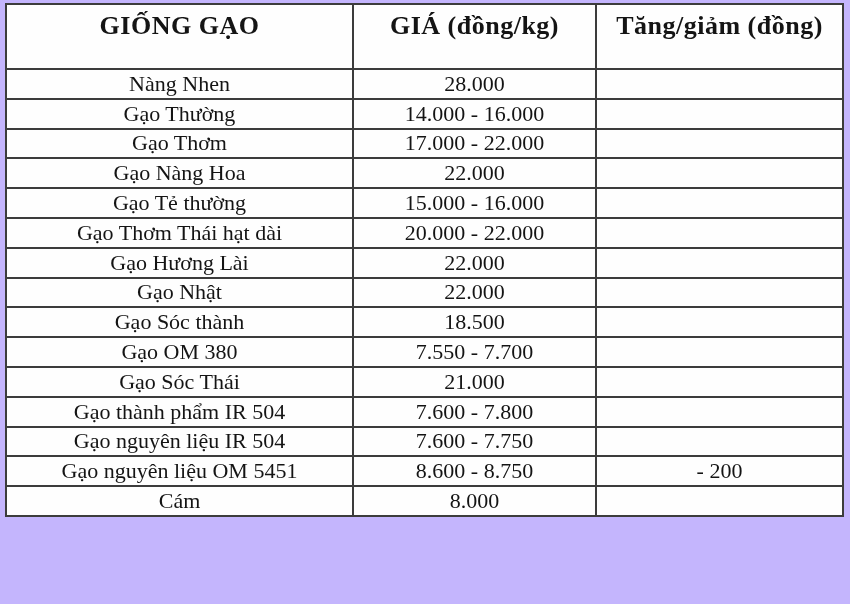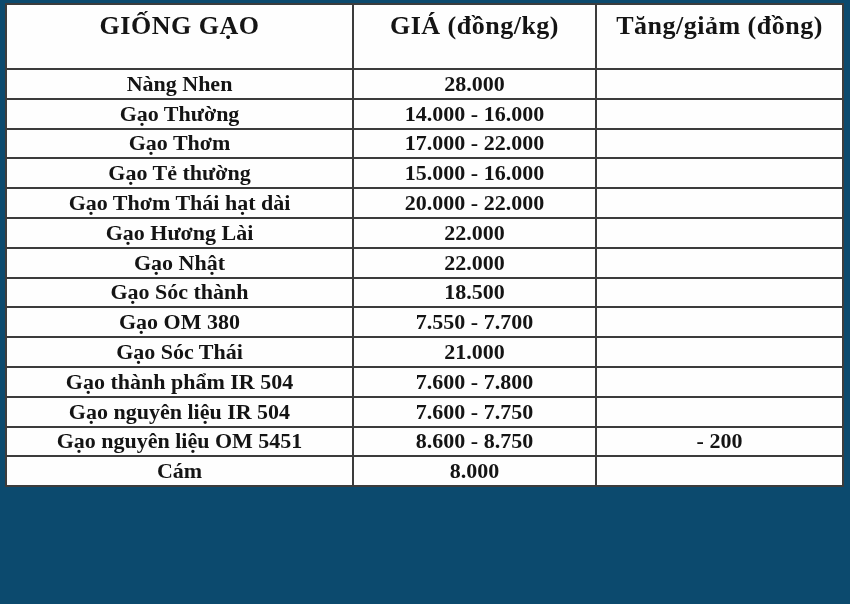--- a/index.html
+++ b/index.html
@@ -4,21 +4,21 @@
 <style>
   html, body {
     margin: 0;
     padding: 0;
     background: #fdfdfd;
   }
   #canvas {
     position: relative;
     width: 850px;
     height: 604px;
-    background: #0c4a6e;
+    background: #c4b5fd;
     overflow: hidden;
     font-family: "Liberation Serif", "DejaVu Serif", serif;
     color: #141414;
   }
   table.price-table {
     position: absolute;
     left: 5px;
     top: 3px;
     width: 837px;
     border-collapse: collapse;
@@ -39,21 +39,21 @@
     padding-top: 6px;
     font-size: 26px;
     font-weight: bold;
     line-height: 30px;
     letter-spacing: 0.5px;
   }
   table.price-table td {
     height: 27.8px;
     vertical-align: middle;
     font-size: 22px;
-    font-weight: bold;
+    font-weight: normal;
     line-height: 26px;
   }
 </style>
 </head>
 <body>
 
 <div id="canvas">
   <table class="price-table">
     <colgroup>
       <col style="width:347px">
@@ -74,20 +74,25 @@
         <td></td>
       </tr>
       <tr>
         <td>Gạo Thường</td>
         <td>14.000 - 16.000</td>
         <td></td>
       </tr>
       <tr>
         <td>Gạo Thơm</td>
         <td>17.000 - 22.000</td>
+        <td></td>
+      </tr>
+      <tr>
+        <td>Gạo Nàng Hoa</td>
+        <td>22.000</td>
         <td></td>
       </tr>
       <tr>
         <td>Gạo Tẻ thường</td>
         <td>15.000 - 16.000</td>
         <td></td>
       </tr>
       <tr>
         <td>Gạo Thơm Thái hạt dài</td>
         <td>20.000 - 22.000</td>

